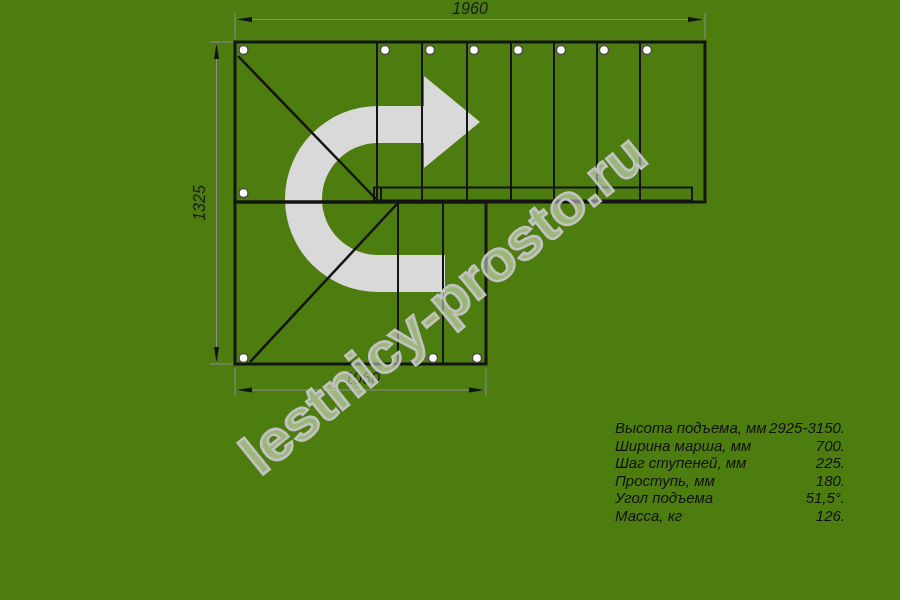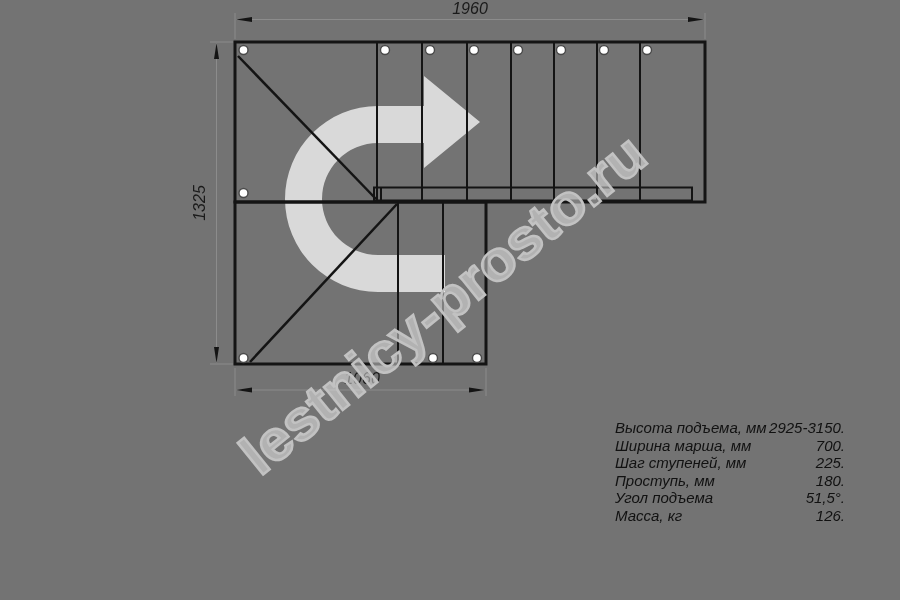--- a/index.html
+++ b/index.html
@@ -1,19 +1,19 @@
 <!DOCTYPE html>
 <html><head>
 <meta charset="utf-8">
 <style>
   html,body{margin:0;padding:0;background:#ffffff;}
   .canvas{
     position:relative;
     width:900px;height:600px;
-    background:#737373;
+    background:#4d7c0f;
     overflow:hidden;
     font-family:"Liberation Sans", sans-serif;
   }
   svg{position:absolute;inset:0;}
   .dim-text{
     font-family:"Liberation Sans", sans-serif;
     font-style:italic;
     font-size:16px;
     fill:#1a1a1a;
   }

